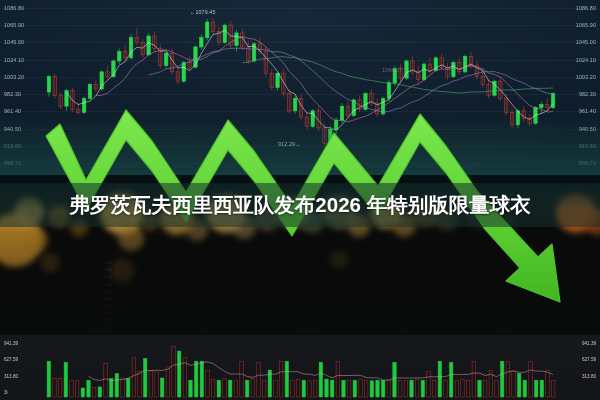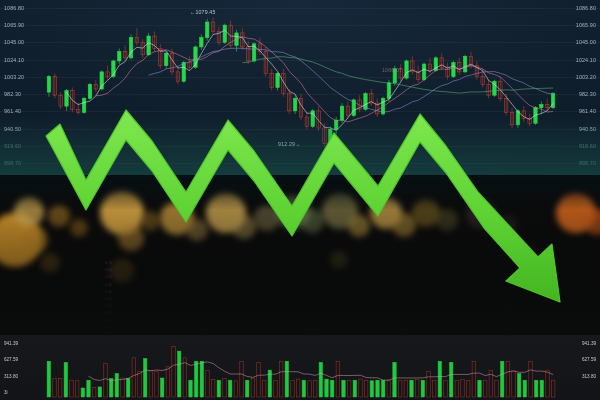--- a/index.html
+++ b/index.html
@@ -706,14 +706,17 @@
                L 484 228 L 520 268
                L 506 281 L 560 302 L 552 244 L 538 257
                L 478 192 L 446 146 L 420 114
                L 378 186 L 334 133 L 292 206
                L 254 151 L 228 120 L 186 192
                L 152 141 L 126 110 L 86 180
                L 60 124 Z" fill="url(#agrad)" stroke="#4fc42c" stroke-width="1.2" stroke-linejoin="round"></path>
     </g>
   </svg>
 
+  <div class="headline-band">
+    <div class="headline">弗罗茨瓦夫西里西亚队发布2026 年特别版限量球衣</div>
+  </div>
 
 </div>
 
 </body></html>

